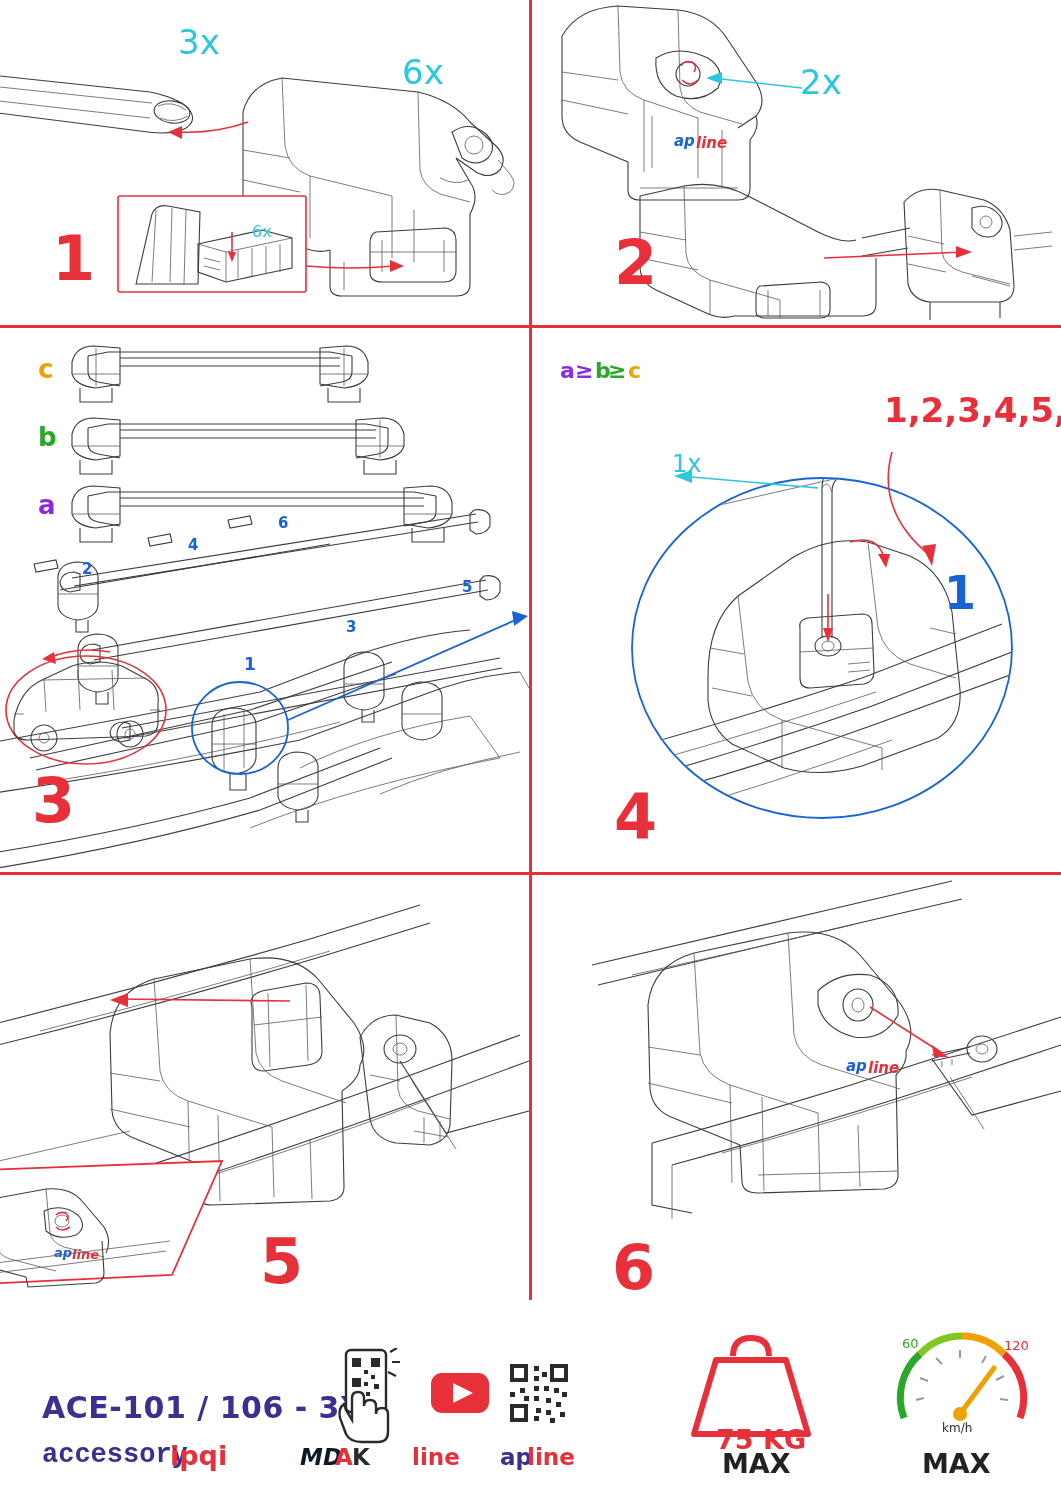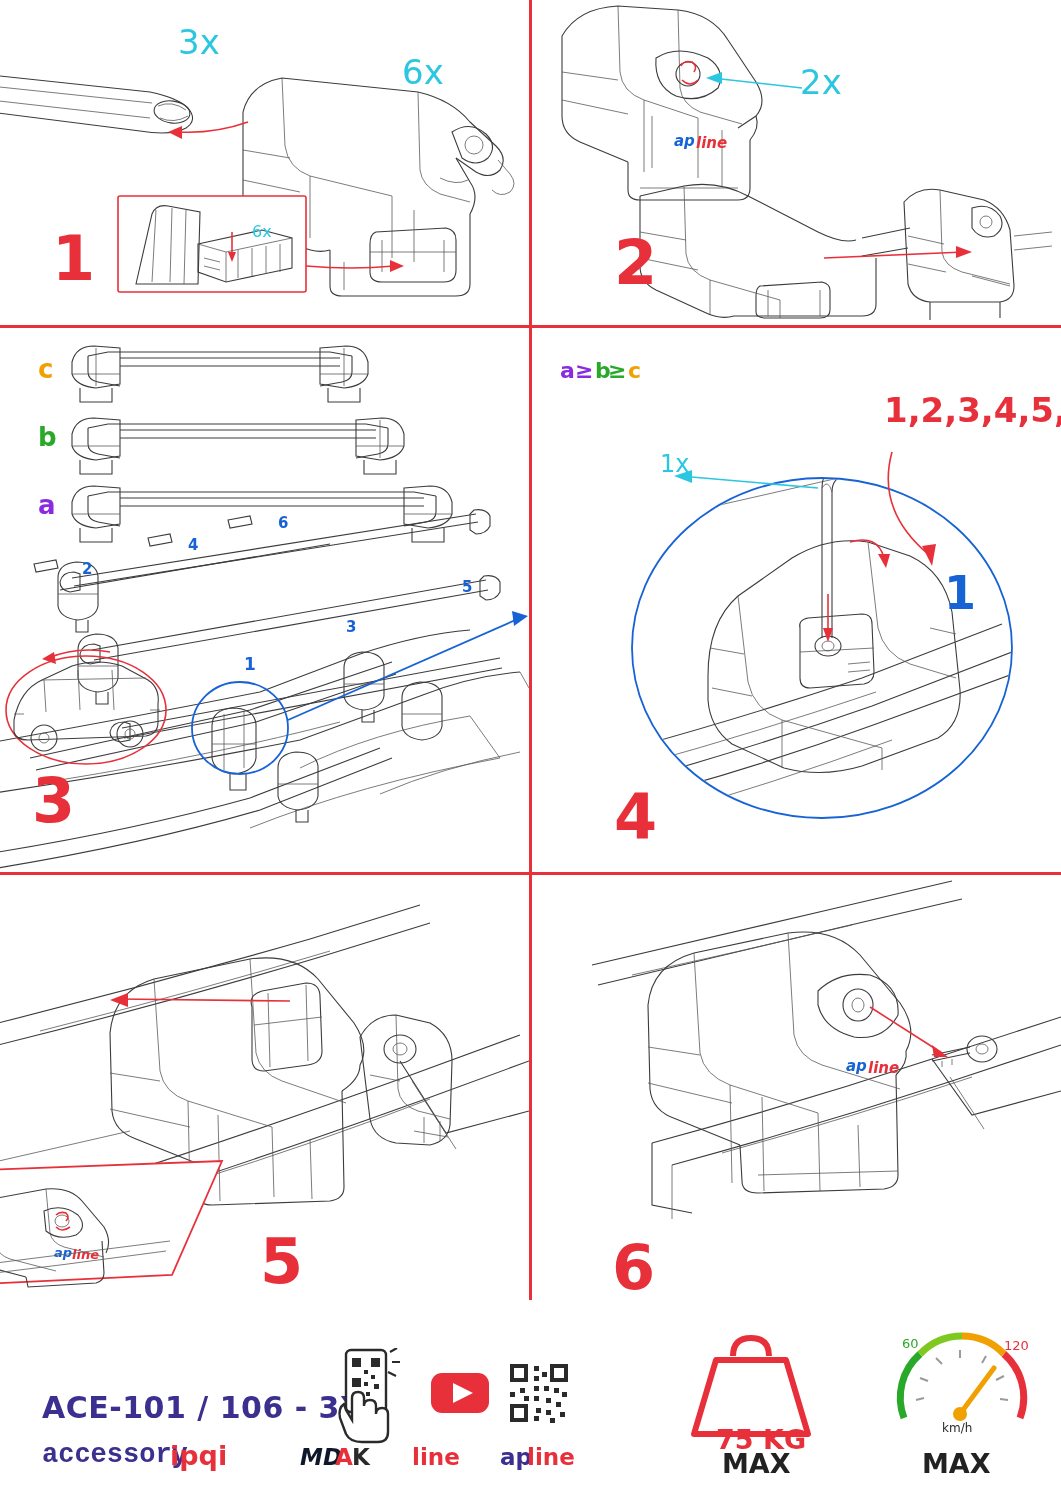--- a/index.html
+++ b/index.html
@@ -471,21 +471,21 @@
         <path class="red" d="M296 266 L296 306"></path>
         <polygon class="redfill" points="291,300 296,314 301,300"></polygon>
       </g>
 
       <path class="cyan" d="M148 148 L286 160"></path>
       <polygon fill="#2bc6e0" points="160,142 142,148 160,155"></polygon>
 
       <path class="red" d="M396 226 Q344 182 360 124" stroke-width="3"></path>
       <polygon class="redfill" points="390,218 400,238 404,216"></polygon>
     </svg>
-    <span class="qty-sm" style="left:128px;top:122px;">1x</span>
+    <span class="qty-sm" style="left:140px;top:122px;">1x</span>
     <span class="seq" style="left:352px;top:62px;color:#e8303a;">1,2,3,4,5,6</span>
     <span class="bignum-blue" style="left:412px;top:238px;">1</span>
     <span class="step-num" style="left:82px;top:458px;">4</span>
   </div>
 
   <div class="panel" style="left:0;top:875px;width:529px;height:425px;">
     <svg width="529" height="425" viewBox="0 0 529 425">
 
       <path class="ln" d="M-10 150 Q150 110 310 64 L420 30"></path>
       <path class="ln" d="M-10 172 Q160 130 320 82 L430 48"></path>

